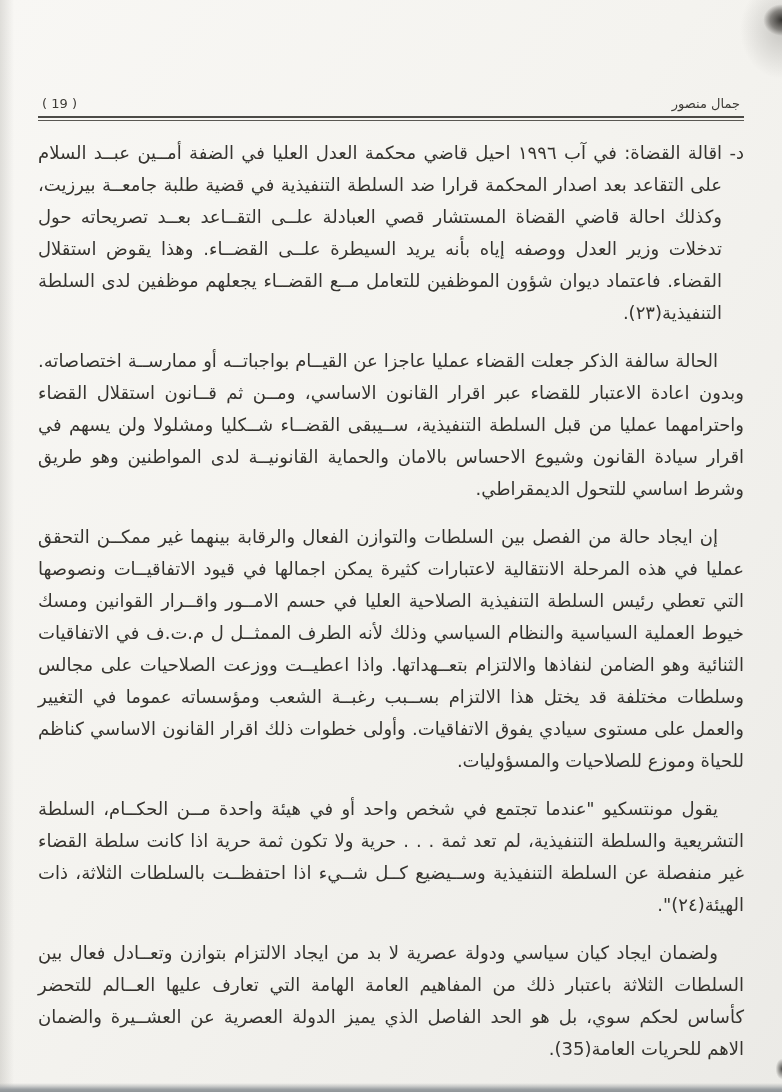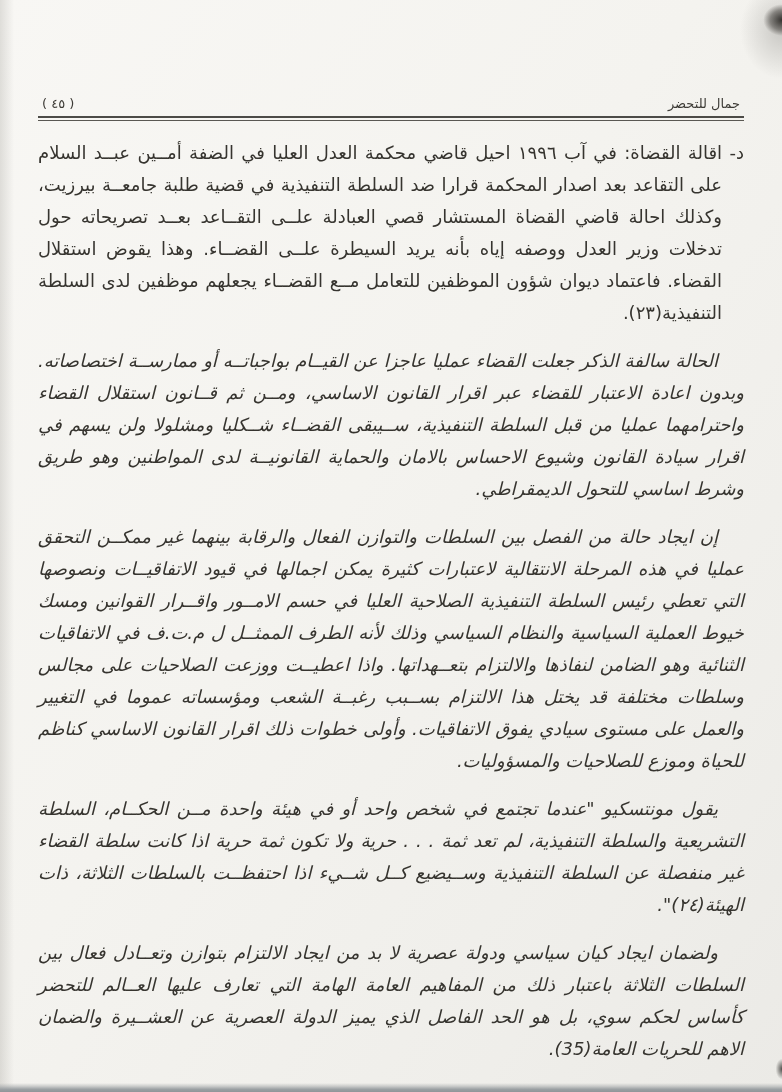--- a/index.html
+++ b/index.html
@@ -64,37 +64,37 @@
     border-bottom: 1px solid #5a5853;
   }
   .body-text {
     padding-top: 16px;
     font-size: 18px;
     line-height: 32px;
     text-align: justify;
   }
   .para { margin: 0 0 16px 0; }
   .para-hanging { padding-right: 22px; text-indent: -22px; }
-  .para-indent  { text-indent: 26px; font-style: italic; }
+  .para-indent  { text-indent: 26px; }
 </style>
 </head>
 <body>
 
 <div class="page">
 
   <div class="shade-left"></div>
   <div class="blob-top-right"></div>
   <div class="strip-bottom"></div>
   <div class="mark-bottom-right"></div>
 
   <div class="content">
 
     <div class="header-row">
-      <span>جمال للتحضر</span>
-      <span>( ٤٥ )</span>
+      <span>جمال منصور</span>
+      <span>( 19 )</span>
     </div>
 
     <div class="header-rule"></div>
 
     <div class="body-text">
       <p class="para para-hanging">د- اقالة القضاة: في آب ١٩٩٦ احيل قاضي محكمة العدل العليا في الضفة أمــين عبــد السلام على التقاعد بعد اصدار المحكمة قرارا ضد السلطة التنفيذية في قضية طلبة جامعــة بيرزيت، وكذلك احالة قاضي القضاة المستشار قصي العبادلة علــى التقــاعد بعــد تصريحاته حول تدخلات وزير العدل ووصفه إياه بأنه يريد السيطرة علــى القضــاء. وهذا يقوض استقلال القضاء. فاعتماد ديوان شؤون الموظفين للتعامل مــع القضــاء يجعلهم موظفين لدى السلطة التنفيذية(٢٣).</p>
       <p class="para para-indent">الحالة سالفة الذكر جعلت القضاء عمليا عاجزا عن القيــام بواجباتــه أو ممارســة اختصاصاته. وبدون اعادة الاعتبار للقضاء عبر اقرار القانون الاساسي، ومــن ثم قــانون استقلال القضاء واحترامهما عمليا من قبل السلطة التنفيذية، ســيبقى القضــاء شــكليا ومشلولا ولن يسهم في اقرار سيادة القانون وشيوع الاحساس بالامان والحماية القانونيــة لدى المواطنين وهو طريق وشرط اساسي للتحول الديمقراطي.</p>
       <p class="para para-indent">إن ايجاد حالة من الفصل بين السلطات والتوازن الفعال والرقابة بينهما غير ممكــن التحقق عمليا في هذه المرحلة الانتقالية لاعتبارات كثيرة يمكن اجمالها في قيود الاتفاقيــات ونصوصها التي تعطي رئيس السلطة التنفيذية الصلاحية العليا في حسم الامــور واقــرار القوانين ومسك خيوط العملية السياسية والنظام السياسي وذلك لأنه الطرف الممثــل ل م.ت.ف في الاتفاقيات الثنائية وهو الضامن لنفاذها والالتزام بتعــهداتها. واذا اعطيــت ووزعت الصلاحيات على مجالس وسلطات مختلفة قد يختل هذا الالتزام بســبب رغبــة الشعب ومؤسساته عموما في التغيير والعمل على مستوى سيادي يفوق الاتفاقيات. وأولى خطوات ذلك اقرار القانون الاساسي كناظم للحياة وموزع للصلاحيات والمسؤوليات.</p>
       <p class="para para-indent">يقول مونتسكيو "عندما تجتمع في شخص واحد أو في هيئة واحدة مــن الحكــام، السلطة التشريعية والسلطة التنفيذية، لم تعد ثمة . . . حرية ولا تكون ثمة حرية اذا كانت سلطة القضاء غير منفصلة عن السلطة التنفيذية وســيضيع كــل شــيء اذا احتفظــت بالسلطات الثلاثة، ذات الهيئة(٢٤)".</p>
       <p class="para para-indent">ولضمان ايجاد كيان سياسي ودولة عصرية لا بد من ايجاد الالتزام بتوازن وتعــادل فعال بين السلطات الثلاثة باعتبار ذلك من المفاهيم العامة الهامة التي تعارف عليها العــالم للتحضر كأساس لحكم سوي، بل هو الحد الفاصل الذي يميز الدولة العصرية عن العشــيرة والضمان الاهم للحريات العامة(35).</p>

